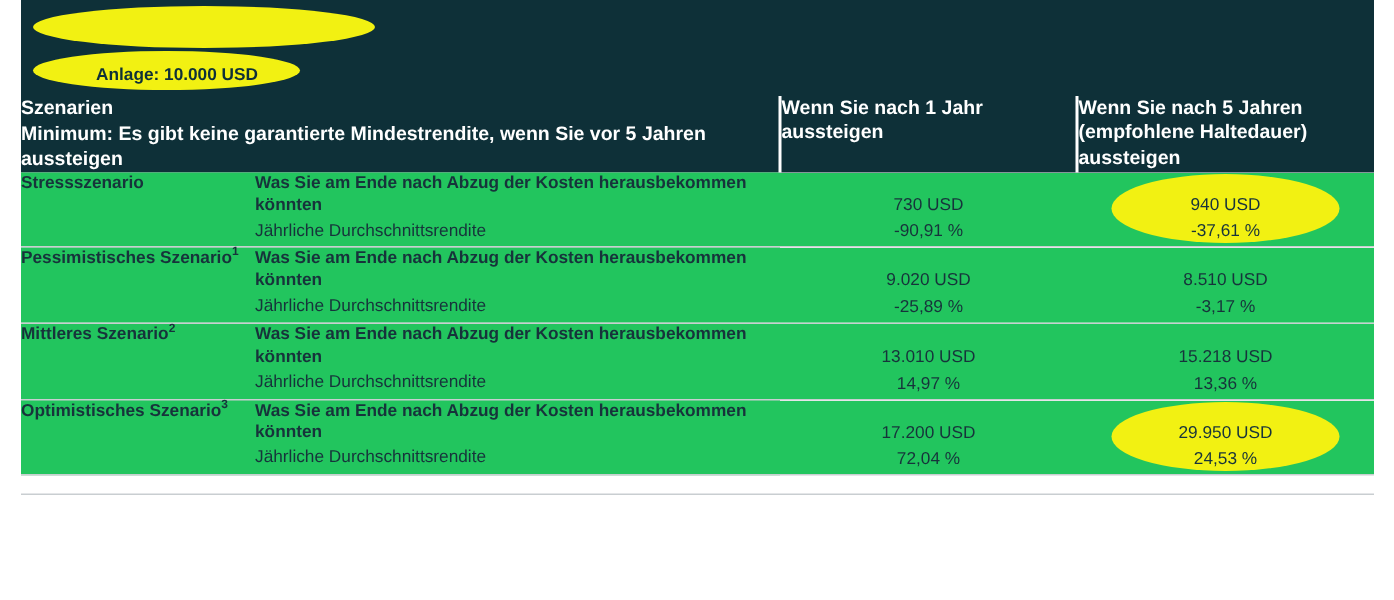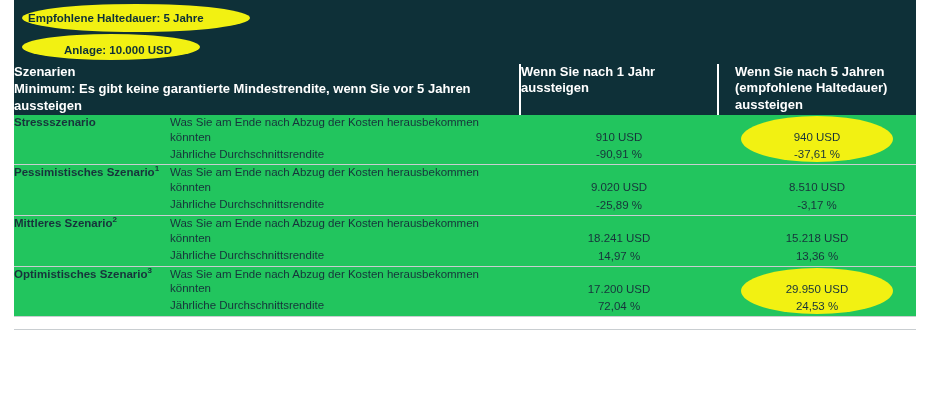--- a/index.html
+++ b/index.html
@@ -78,21 +78,21 @@
     padding: 0;
   }
   .thead-row td {
     background: #0e3038;
     color: #ffffff;
     font-size: 13px;
     font-weight: bold;
     padding: 8px 10px 10px 10px;
     border-right: 2px solid #ffffff;
   }
-  .thead-row td:last-child { border-right: none; padding-left: 16px; }
+  .thead-row td:last-child { border-right: none; }
   .th-center {
     text-align: left;
     line-height: 1.25;
   }
   .th-left {
     text-align: left;
     line-height: 1.3;
   }
   .scen-row td {
     border-bottom: 1px solid #c9ced1;
@@ -100,21 +100,21 @@
     padding: 10px 10px 12px 10px;
     font-size: 11.5px;
     color: #17333b;
   }
   .scen-name {
     font-weight: bold;
     line-height: 1.3;
     color: #17333b;
   }
   .scen-desc-bold {
-    font-weight: normal;
+    font-weight: bold;
     line-height: 1.3;
     color: #17333b;
   }
   .scen-desc-plain {
     font-weight: normal;
     line-height: 1.35;
     color: #17333b;
     margin-top: 2px;
   }
   .num-cell {
@@ -148,21 +148,20 @@
 </head>
 <body>
 
 <div class="page">
   <div class="doc">
 
     <div class="header-band">
       <div class="top-clip"></div>
       <div class="hl-ellipse" style="left:8px; top:4px; width:228px; height:28px;"></div>
       <div class="hl-ellipse" style="left:8px; top:34px; width:178px; height:26px;"></div>
-      <div class="header-text hold-line">Empfohlene Haltedauer: 5 Jahre</div>
       <div class="header-text invest-line">Anlage: 10.000 USD</div>
     </div>
 
     <table class="kid">
       <colgroup>
         <col style="width:156px">
         <col style="width:350px">
         <col style="width:198px">
         <col style="width:198px">
       </colgroup>
@@ -179,21 +178,21 @@
         <tr class="scen-row">
           <td>
             <div class="scen-name">Stressszenario</div>
           </td>
           <td>
             <div class="scen-desc-bold">Was Sie am Ende nach Abzug der Kosten herausbekommen könnten</div>
             <div class="scen-desc-plain">Jährliche Durchschnittsrendite</div>
           </td>
           <td class="num-cell">
             <div class="num-inner">
-              <div>910 USD</div>
+              <div>730 USD</div>
               <div>-90,91 %</div>
             </div>
           </td>
           <td class="num-cell">
             <div class="cell-ellipse"></div>
             <div class="num-inner">
               <div>940 USD</div>
               <div>-37,61 %</div>
             </div>
           </td>
@@ -224,21 +223,21 @@
         <tr class="scen-row">
           <td>
             <div class="scen-name"><span>Mittleres Szenario</span><sup>2</sup></div>
           </td>
           <td>
             <div class="scen-desc-bold">Was Sie am Ende nach Abzug der Kosten herausbekommen könnten</div>
             <div class="scen-desc-plain">Jährliche Durchschnittsrendite</div>
           </td>
           <td class="num-cell">
             <div class="num-inner">
-              <div>18.241 USD</div>
+              <div>13.010 USD</div>
               <div>14,97 %</div>
             </div>
           </td>
           <td class="num-cell">
             <div class="num-inner">
               <div>15.218 USD</div>
               <div>13,36 %</div>
             </div>
           </td>
         </tr>

